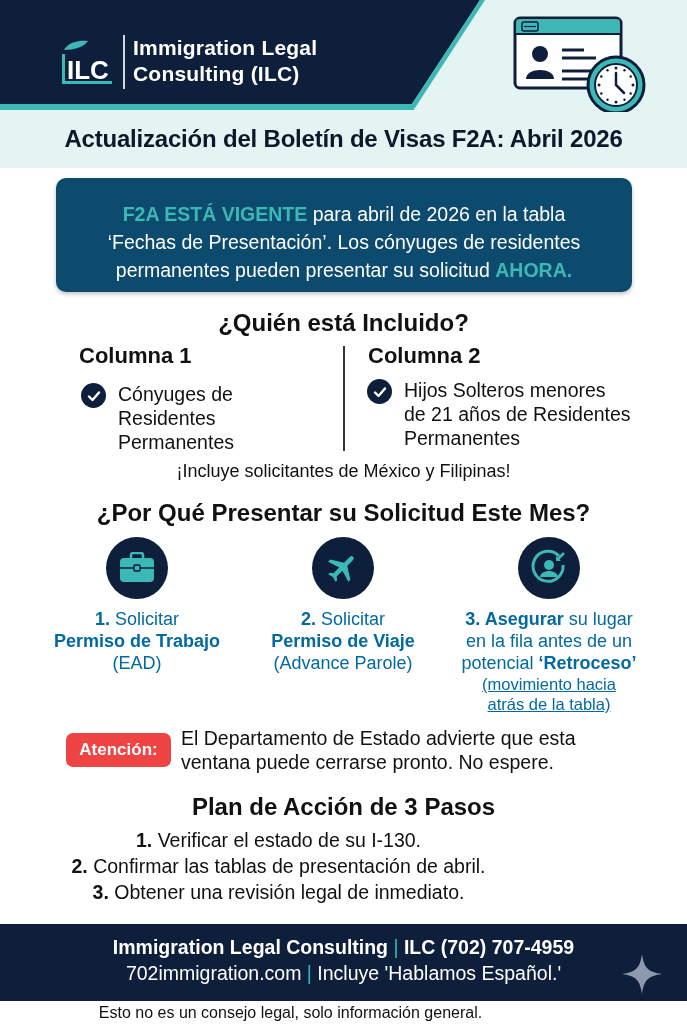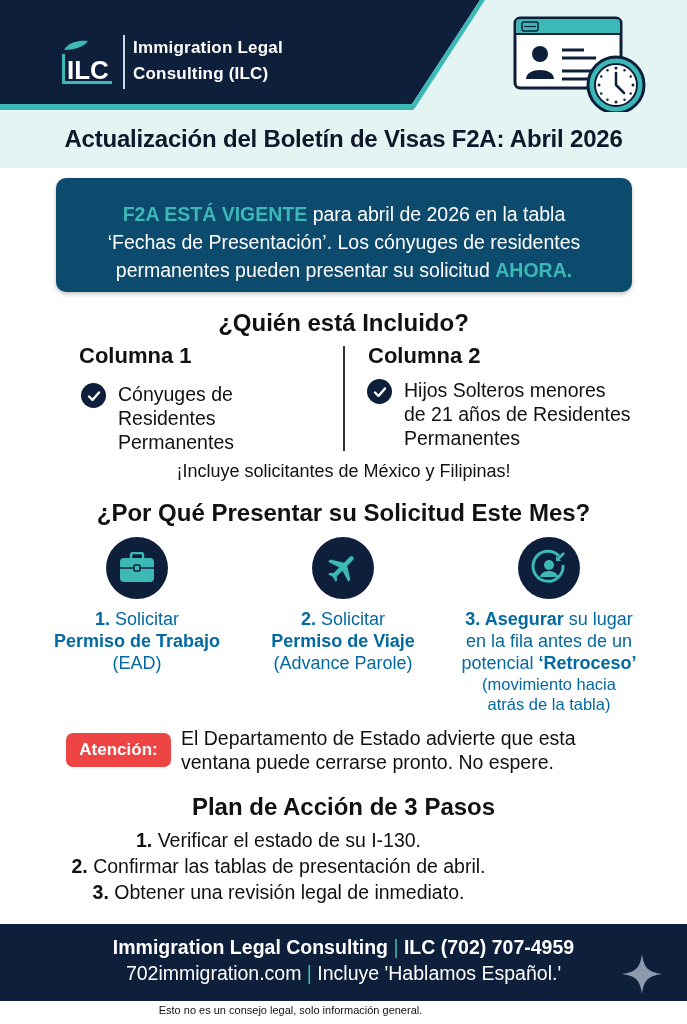--- a/index.html
+++ b/index.html
@@ -5,21 +5,21 @@
   * { box-sizing: border-box; margin: 0; padding: 0; }
   html, body { width: 687px; height: 1024px; overflow: hidden; background: #ffffff; }
   body { font-family: "Liberation Sans", "DejaVu Sans", sans-serif; color: #111111; position: relative; }
 
   
   .header { position: absolute; left: 0; top: 0; width: 687px; height: 112px; background: #e3f4f3; }
   .header-dark { position: absolute; left: 0; top: 0; width: 687px; height: 108px; }
   .header-dark svg { position: absolute; left: 0; top: 0; }
   .logo { position: absolute; left: 58px; top: 36px; width: 58px; height: 52px; }
   .brand-divider { position: absolute; left: 123px; top: 35px; width: 2px; height: 54px; background: #cfd8e3; }
-  .brand-name { position: absolute; left: 133px; top: 35px; color: #ffffff; font-weight: bold; font-size: 17px; line-height: 26px; letter-spacing: 0.2px; }
+  .brand-name { position: absolute; left: 133px; top: 35px; color: #ffffff; font-weight: bold; font-size: 21px; line-height: 26px; letter-spacing: 0.2px; }
   .id-icon { position: absolute; left: 512px; top: 15px; width: 135px; height: 100px; }
 
   
   .subtitle-band { position: absolute; left: 0; top: 112px; width: 687px; height: 56px; background: #e3f4f3; }
   .subtitle { position: absolute; left: 0; top: 125px; width: 687px; text-align: center; font-size: 24px; font-weight: bold; color: #0f172a; letter-spacing: -0.2px; }
 
   
   .alert-box { position: absolute; left: 56px; top: 178px; width: 576px; height: 114px; background: #0c4a6e; border-radius: 10px; box-shadow: 0 2px 4px rgba(0,0,0,0.25); color: #ffffff; text-align: center; font-size: 19.5px; line-height: 28px; padding-top: 22px; }
   .alert-box .hl { color: #3cb8b6; font-weight: bold; }
 
@@ -30,37 +30,37 @@
   .check-item { position: absolute; display: flex; align-items: flex-start; }
   .check-icon { width: 25px; height: 25px; border-radius: 50%; background: #0e1f3b; display: flex; align-items: center; justify-content: center; flex-shrink: 0; margin-top: 1px; }
   .check-text { font-size: 19.5px; line-height: 24px; color: #111; margin-left: 12px; }
   .includes-note { position: absolute; left: 0; top: 461px; width: 687px; text-align: center; font-size: 18px; color: #111; }
 
   
   .why-item { position: absolute; top: 537px; width: 200px; text-align: center; }
   .why-circle { width: 62px; height: 62px; border-radius: 50%; background: #0e1f3b; margin: 0 auto; display: flex; align-items: center; justify-content: center; }
   .why-text { margin-top: 9px; font-size: 18px; line-height: 22px; color: #0369a1; }
   .why-text b { font-weight: bold; }
-  .why-text .small { font-size: 16.5px; line-height: 20px; display: block; }
+  .why-text .small { font-size: 16.5px; line-height: 20px; display: block; text-decoration: underline; }
 
   
   .attn-badge { position: absolute; left: 66px; top: 733px; width: 105px; height: 34px; background: #ef4444; border-radius: 7px; color: #ffffff; font-weight: bold; font-size: 17px; line-height: 34px; text-align: center; }
   .attn-text { position: absolute; left: 181px; top: 726px; font-size: 19.5px; line-height: 24px; color: #111; }
 
   
   .plan-title { top: 793px; }
   .plan-steps { position: absolute; left: 0; top: 827px; width: 557px; text-align: center; font-size: 19.5px; line-height: 26px; color: #111; }
 
   
   .footer { position: absolute; left: 0; top: 924px; width: 687px; height: 77px; background: #0e1f3b; }
   .footer-line1 { position: absolute; left: 0; top: 936px; width: 687px; text-align: center; color: #ffffff; font-weight: bold; font-size: 19.5px; }
   .footer-line2 { position: absolute; left: 0; top: 962px; width: 687px; text-align: center; color: #ffffff; font-size: 19.5px; }
   .footer .sep, .sep { color: #3cb8b6; font-weight: normal; }
   .sparkle { position: absolute; left: 622px; top: 954px; width: 40px; height: 40px; }
-  .disclaimer { position: absolute; left: 0; top: 1004px; width: 581px; text-align: center; font-size: 11px; color: #111; }
+  .disclaimer { position: absolute; left: 0; top: 1004px; width: 581px; text-align: center; font-size: 16px; color: #111; }
 </style>
 </head>
 <body>
 
 <div class="header">
   <div class="header-dark">
     <svg width="687" height="112" viewBox="0 0 687 112">
       <polygon points="0,0 480,0 412,104 0,104" fill="#0e1f3b"></polygon>
       <polygon points="466,0 480,0 412,104 0,104 0,108 415,108 485,0" fill="#3cb8b6"></polygon>
       <rect x="0" y="104" width="414" height="6" fill="#3cb8b6"></rect>

